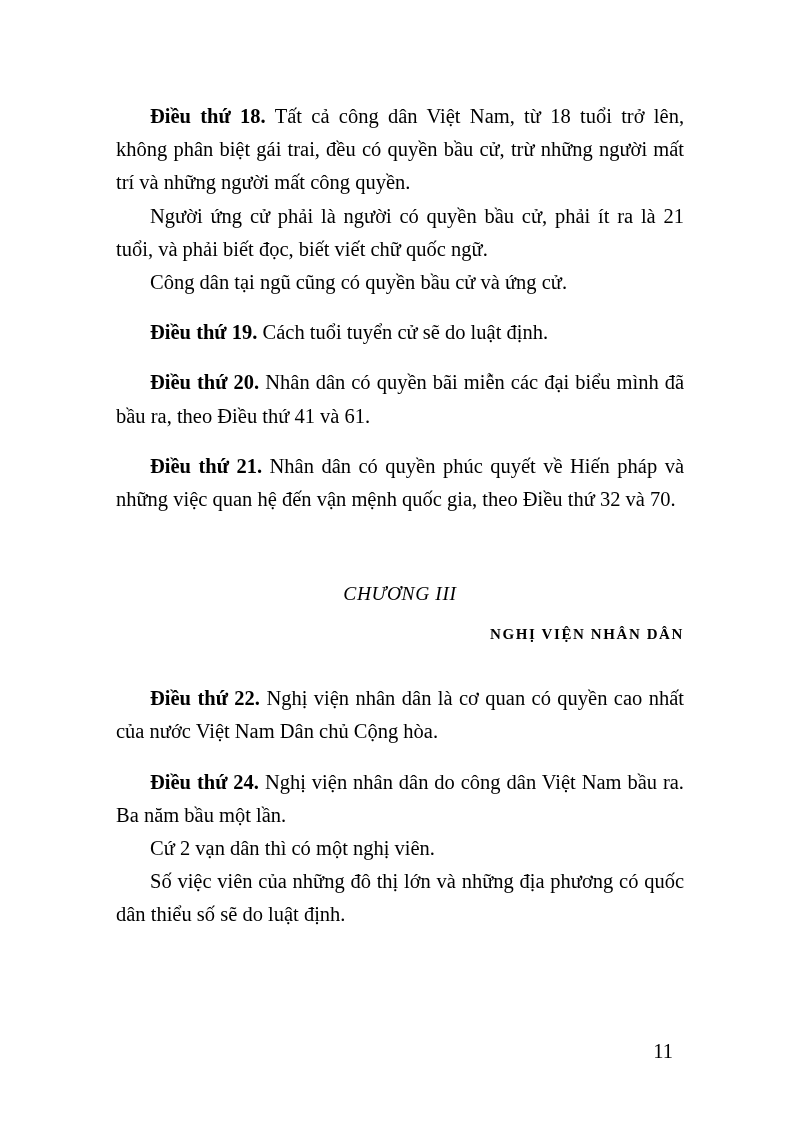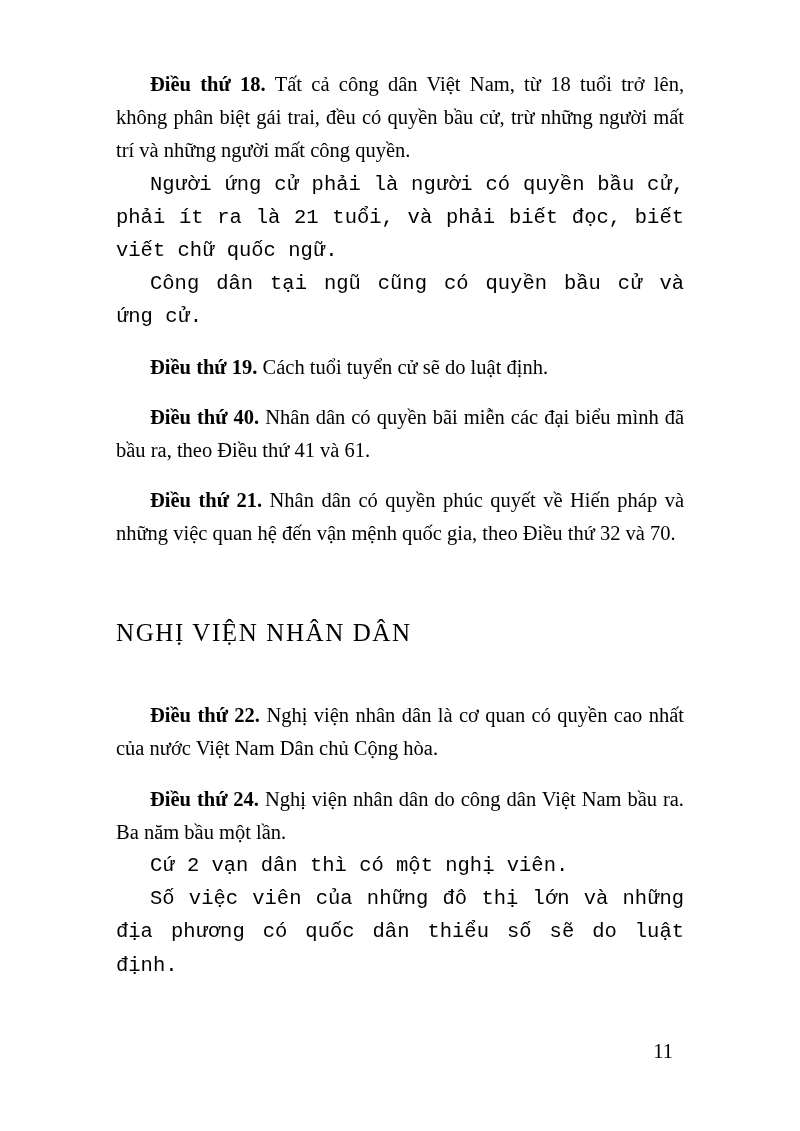--- a/index.html
+++ b/index.html
@@ -15,68 +15,67 @@
     position: relative;
     overflow: hidden;
   }
   .page {
     position: absolute;
     left: 0;
     top: 0;
     width: 800px;
     height: 1131px;
     box-sizing: border-box;
-    padding: 68px 116px 60px 116px;
+    padding: 100px 116px 60px 116px;
   }
   .content {
     width: 568px;
   }
   p {
     margin: 0;
     font-size: 20.5px;
     line-height: 1.62;
     text-align: justify;
     text-justify: inter-word;
     hyphens: none;
   }
   p.indent {
     text-indent: 34px;
   }
   .gap-small {
     margin-top: 0;
-    font-family: Liberation Mono, monospace;
   }
   .gap-article {
     margin-top: 17px;
   }
   .art-label {
     font-weight: bold;
   }
   .chapter-block {
     margin-top: 62px;
     text-align: center;
   }
   .chapter-num {
     font-size: 19.5px;
     font-style: italic;
     letter-spacing: 0.6px;
     margin: 0;
     text-align: center;
     text-indent: 0;
   }
   .chapter-title {
-    font-size: 25px;
-    font-weight: normal;
+    font-size: 15px;
+    font-weight: bold;
     letter-spacing: 1.6px;
     margin: 12px 0 0 0;
-    text-align: left;
+    text-align: right;
     text-indent: 0;
   }
   .after-chapter {
-    margin-top: 46px;
+    margin-top: 36px;
   }
   .page-number {
     position: absolute;
     right: 127px;
     bottom: 68px;
     font-size: 20.5px;
     text-align: right;
   }
 </style>
 </head>
@@ -84,25 +83,26 @@
 
 <div class="page">
   <div class="content">
 
     <p class="indent"><span class="art-label">Điều thứ 18.</span> <span>Tất cả công dân Việt Nam, từ 18 tuổi trở lên, không phân biệt gái trai, đều có quyền bầu cử, trừ những người mất trí và những người mất công quyền.</span></p>
     <p class="indent gap-small">Người ứng cử phải là người có quyền bầu cử, phải ít ra là 21 tuổi, và phải biết đọc, biết viết chữ quốc ngữ.</p>
     <p class="indent gap-small">Công dân tại ngũ cũng có quyền bầu cử và ứng cử.</p>
 
     <p class="indent gap-article"><span class="art-label">Điều thứ 19.</span> <span>Cách tuổi tuyển cử sẽ do luật định.</span></p>
 
-    <p class="indent gap-article"><span class="art-label">Điều thứ 40.</span> <span>Nhân dân có quyền bãi miễn các đại biểu mình đã bầu ra, theo Điều thứ 41 và 61.</span></p>
+    <p class="indent gap-article"><span class="art-label">Điều thứ 20.</span> <span>Nhân dân có quyền bãi miễn các đại biểu mình đã bầu ra, theo Điều thứ 41 và 61.</span></p>
 
     <p class="indent gap-article"><span class="art-label">Điều thứ 21.</span> <span>Nhân dân có quyền phúc quyết về Hiến pháp và những việc quan hệ đến vận mệnh quốc gia, theo Điều thứ 32 và 70.</span></p>
 
     <div class="chapter-block">
+      <p class="chapter-num">CHƯƠNG III</p>
       <p class="chapter-title">NGHỊ VIỆN NHÂN DÂN</p>
     </div>
 
     <p class="indent after-chapter"><span class="art-label">Điều thứ 22.</span> <span>Nghị viện nhân dân là cơ quan có quyền cao nhất của nước Việt Nam Dân chủ Cộng hòa.</span></p>
 
 
     <p class="indent gap-article"><span class="art-label">Điều thứ 24.</span> <span>Nghị viện nhân dân do công dân Việt Nam bầu ra. Ba năm bầu một lần.</span></p>
     <p class="indent gap-small">Cứ 2 vạn dân thì có một nghị viên.</p>
     <p class="indent gap-small">Số việc viên của những đô thị lớn và những địa phương có quốc dân thiểu số sẽ do luật định.</p>
 

